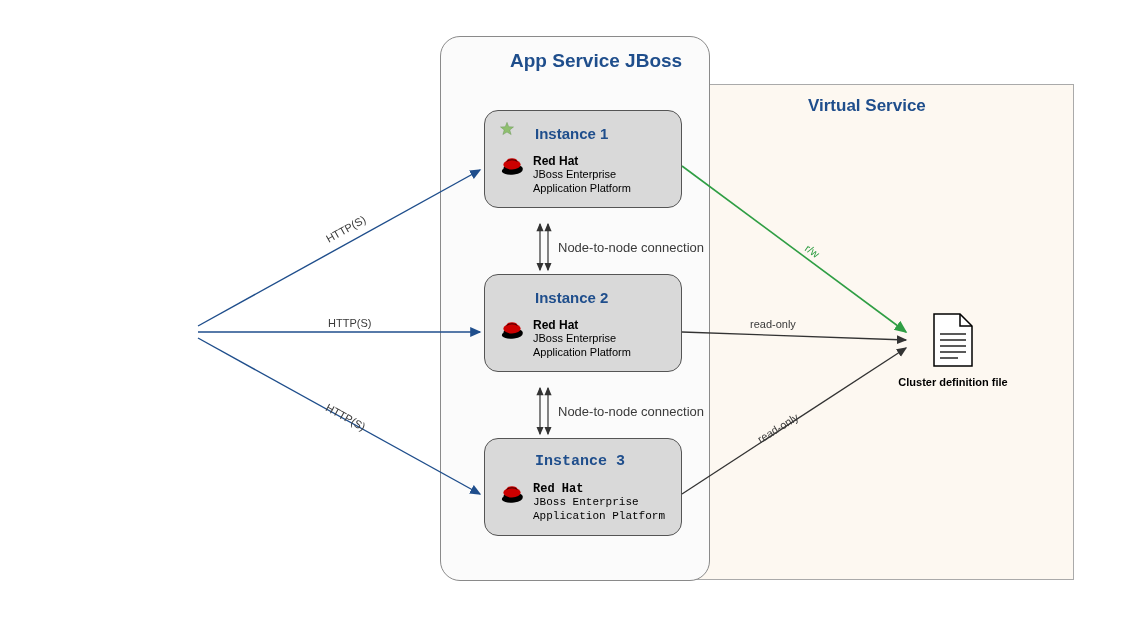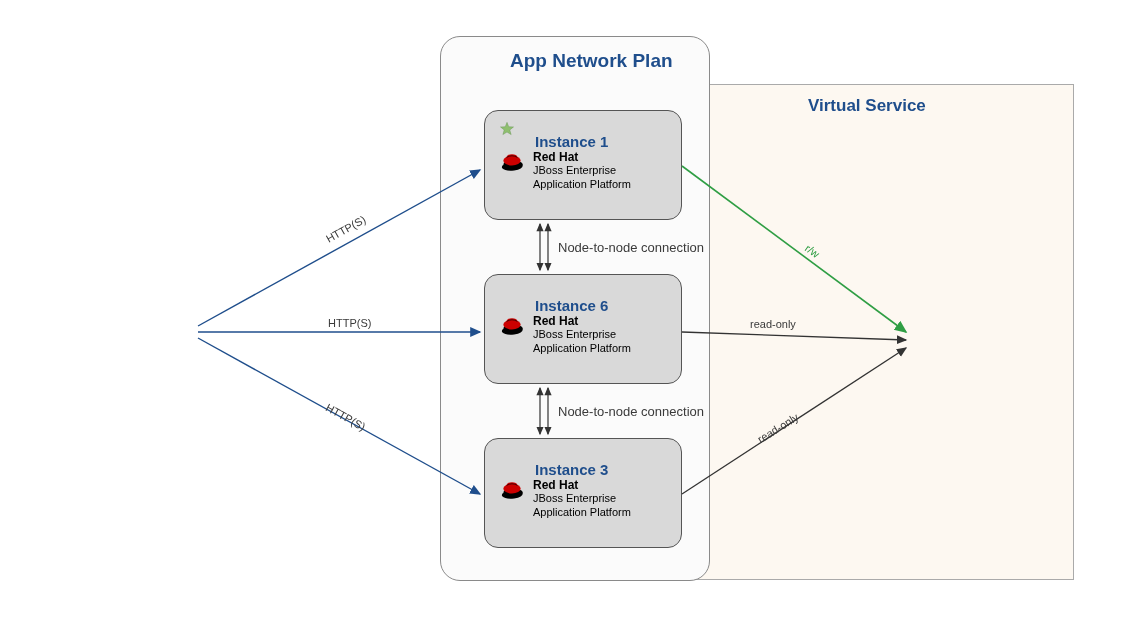--- a/index.html
+++ b/index.html
@@ -39,35 +39,35 @@
       width: 608px;
       height: 496px;
       border: 1px solid #aaa;
       background: #fdf8f1;
     }
     .virtual-network-title { left: 808px; top: 96px; font-size: 17px; }
 
     .instance-box {
       position: absolute;
       width: 198px;
-      height: 110px;
+      height: 98px;
       border: 1.5px solid #555;
       border-radius: 14px;
       background: #d9d9d9;
-      padding: 20px 12px 8px 14px;
+      padding: 12px 12px 8px 14px;
     }
     .instance-title {
       font-size: 15px;
       font-weight: 600;
       color: #1f4e8c;
       margin-left: 36px;
       margin-top: 2px;
     }
     .instance-title.first { margin-left: 36px; }
-    .redhat-block { display: flex; align-items: flex-start; gap: 8px; }
+    .redhat-block { display: flex; align-items: flex-start; gap: 8px; margin-top: 12px; }
     .redhat-icon { width: 26px; height: 20px; margin-top: 2px; }
     .redhat-text { font-size: 11px; line-height: 1.2; color: #000; }
     .redhat-text .brand { font-weight: 700; font-size: 12px; }
 
     .star-icon { position: absolute; left: 14px; top: 10px; width: 16px; height: 16px; }
 
     .internet-block {
       position: absolute;
       left: 116px;
       top: 298px;
@@ -98,21 +98,21 @@
   </style>
 </head>
 <body>
 
 <div class="diagram">
 
   <div class="virtual-network"></div>
   <div class="container-title virtual-network-title">Virtual Service</div>
 
   <div class="app-service-plan"></div>
-  <div class="container-title app-service-title">App Network Plan</div>
+  <div class="container-title app-service-title">App Service JBoss</div>
 
   <div class="instance-box" style="left:484px; top:110px;">
     <span class="star-icon">
       <svg viewBox="0 0 24 24">
           <polygon points="12,2 14.6,8.6 21.8,8.9 16.2,13.4 18.2,20.4 12,16.6 5.8,20.4 7.8,13.4 2.2,8.9 9.4,8.6" fill="#8fbf6f" stroke="#5f8f4f" stroke-width="0.6"></polygon>
         </svg>
     </span>
     <div class="instance-title first">Instance 1</div>
     <div class="redhat-block">
       <span class="redhat-icon">
@@ -125,58 +125,70 @@
       </span>
       <div class="redhat-text">
         <div class="brand">Red Hat</div>
         <div>JBoss Enterprise</div>
         <div>Application Platform</div>
       </div>
     </div>
   </div>
 
   <div class="instance-box" style="left:484px; top:274px;">
-    <div class="instance-title">Instance 6</div>
+    <div class="instance-title">Instance 2</div>
     <div class="redhat-block">
       <span class="redhat-icon">
         <svg viewBox="0 0 48 36">
             <path d="M 8 24 Q 4 26 6 30 Q 12 36 28 34 Q 44 32 44 24 Q 44 20 38 18 L 12 18 Q 8 20 8 24 Z" fill="#000"></path>
             <ellipse cx="24" cy="16" rx="16" ry="9" fill="#cc0000"></ellipse>
             <ellipse cx="24" cy="9" rx="10" ry="5" fill="#cc0000"></ellipse>
             <path d="M 14 10 Q 24 4 34 10" stroke="#000" stroke-width="1.2" fill="none"></path>
           </svg>
       </span>
       <div class="redhat-text">
         <div class="brand">Red Hat</div>
         <div>JBoss Enterprise</div>
         <div>Application Platform</div>
       </div>
     </div>
   </div>
 
-  <div class="instance-box" style="left:484px; top:438px;">
+  <div class="instance-box" style="left:484px; top:438px;font-family:Liberation Mono, monospace;">
     <div class="instance-title">Instance 3</div>
     <div class="redhat-block">
       <span class="redhat-icon">
         <svg viewBox="0 0 48 36">
             <path d="M 8 24 Q 4 26 6 30 Q 12 36 28 34 Q 44 32 44 24 Q 44 20 38 18 L 12 18 Q 8 20 8 24 Z" fill="#000"></path>
             <ellipse cx="24" cy="16" rx="16" ry="9" fill="#cc0000"></ellipse>
             <ellipse cx="24" cy="9" rx="10" ry="5" fill="#cc0000"></ellipse>
             <path d="M 14 10 Q 24 4 34 10" stroke="#000" stroke-width="1.2" fill="none"></path>
           </svg>
       </span>
       <div class="redhat-text">
         <div class="brand">Red Hat</div>
         <div>JBoss Enterprise</div>
         <div>Application Platform</div>
       </div>
     </div>
   </div>
 
 
+  <div class="cluster-file">
+    <svg width="46" height="56" viewBox="0 0 46 56">
+      <path d="M 4 2 L 30 2 L 42 14 L 42 54 L 4 54 Z" fill="#fff" stroke="#000" stroke-width="1.5"></path>
+      <path d="M 30 2 L 30 14 L 42 14" fill="none" stroke="#000" stroke-width="1.5"></path>
+      <line x1="10" y1="22" x2="36" y2="22" stroke="#000" stroke-width="1.3"></line>
+      <line x1="10" y1="28" x2="36" y2="28" stroke="#000" stroke-width="1.3"></line>
+      <line x1="10" y1="34" x2="36" y2="34" stroke="#000" stroke-width="1.3"></line>
+      <line x1="10" y1="40" x2="36" y2="40" stroke="#000" stroke-width="1.3"></line>
+      <line x1="10" y1="46" x2="28" y2="46" stroke="#000" stroke-width="1.3"></line>
+    </svg>
+    <div class="cluster-file-label">Cluster definition file</div>
+  </div>
 
   <svg class="overlay">
     <defs>
       <marker id="arrow-blue" markerWidth="9" markerHeight="9" refX="7" refY="3.5" orient="auto">
         <polygon points="0 0, 8 3.5, 0 7" fill="#1f4e8c"></polygon>
       </marker>
       <marker id="arrow-green" markerWidth="9" markerHeight="9" refX="7" refY="3.5" orient="auto">
         <polygon points="0 0, 8 3.5, 0 7" fill="#2f9e44"></polygon>
       </marker>
       <marker id="arrow-black" markerWidth="9" markerHeight="9" refX="7" refY="3.5" orient="auto">

